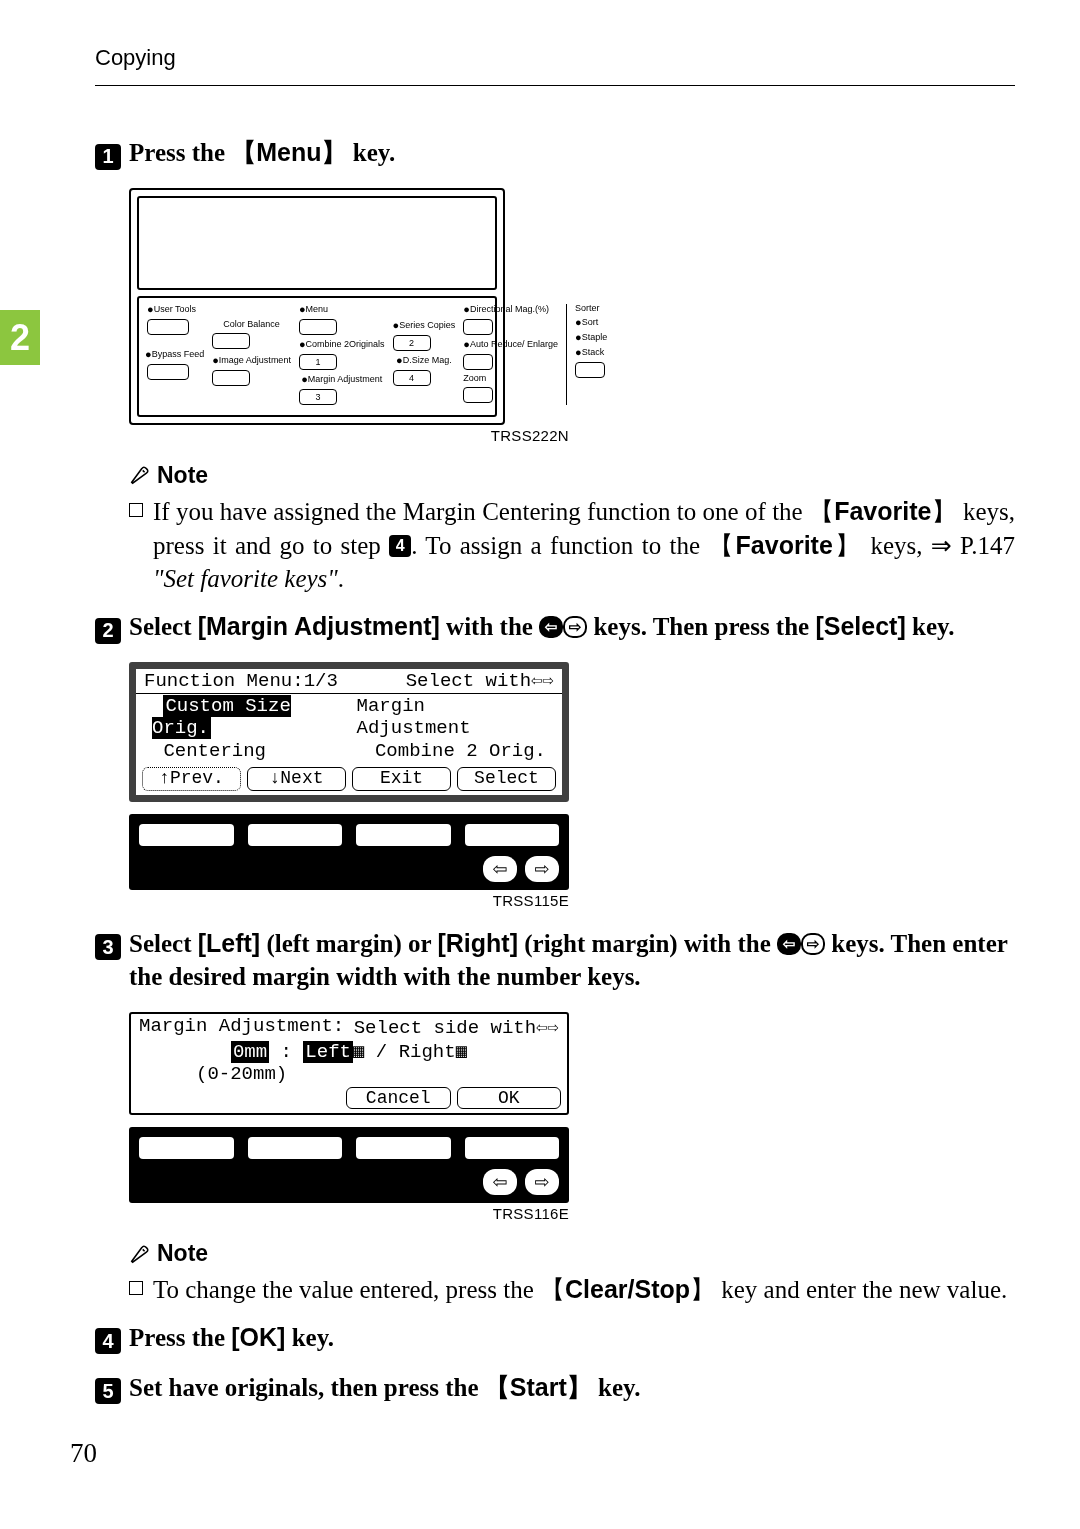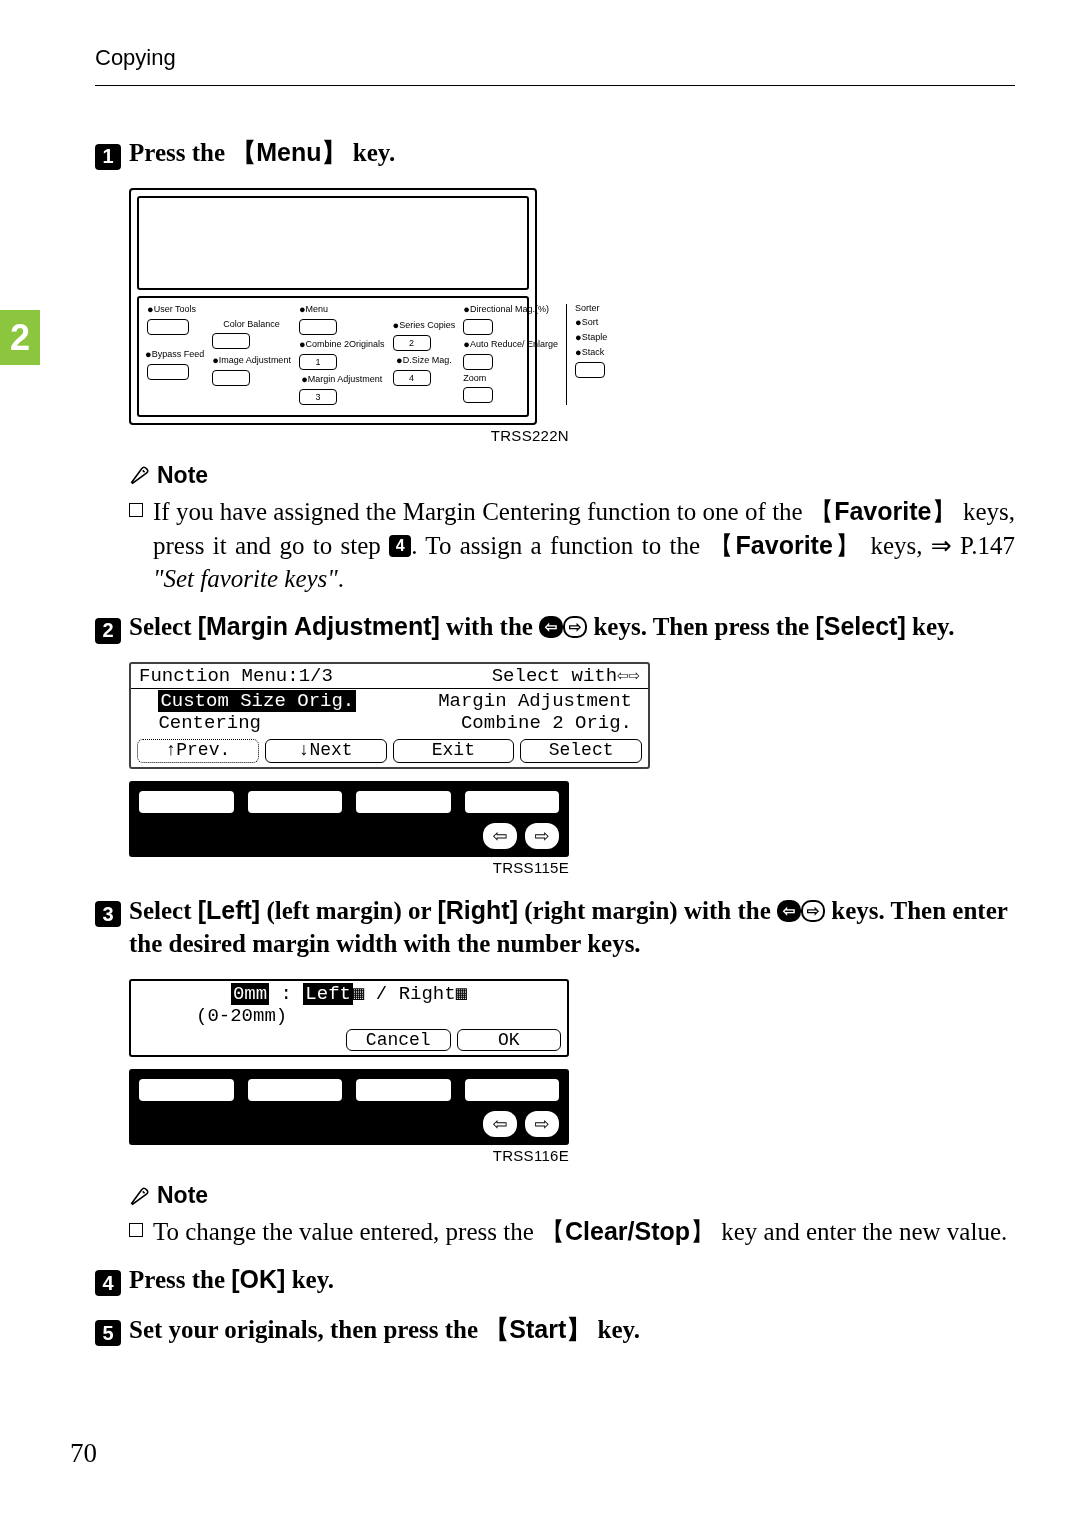--- a/index.html
+++ b/index.html
@@ -81,21 +81,21 @@
     position: relative;
     top: -2px;
   }
   .step-text { line-height: 1.35; }
   .figure-block {
     margin-left: 34px;
     margin-top: 18px;
     margin-bottom: 18px;
   }
   .control-panel {
-    width: 408px;
+    width: 376px;
     border: 2px solid #000;
     border-radius: 4px;
     padding: 6px;
     font-family: Arial, sans-serif;
     font-size: 10px;
   }
   .cp-screen {
     height: 94px;
     border: 2px solid #000;
     border-radius: 3px;
@@ -147,22 +147,22 @@
     line-height: 1.35;
     text-align: justify;
   }
   .note-bullet {
     width: 14px; height: 14px;
     border: 1.5px solid #000;
     flex-shrink: 0;
     margin-top: 8px;
   }
   .lcd {
-    width: 521px;
-    border: 2px solid #404040;
+    width: 440px;
+    border: 7px solid #404040;
     border-radius: 3px;
     font-family: "Courier New", monospace;
     font-size: 19px;
     line-height: 1.2;
   }
   .lcd-row {
     display: flex;
     justify-content: space-between;
     padding: 0 8px;
   }
@@ -370,20 +370,24 @@
       <span class="step-num">3</span>
       <span class="step-text">
         <span>Select </span><span class="sans-b">[Left]</span><span> (left margin) or </span><span class="sans-b">[Right]</span><span> (right margin) with the </span><span class="arrow-keys-inline">
             <span class="akey">⇦</span>
             <span class="akey white">⇨</span>
           </span><span> keys. Then enter the desired margin width with the number keys.</span>
       </span>
     </div>
     <div class="figure-block">
       <div class="lcd2">
+        <div class="lcd-row" style="padding-top:1px;">
+          <span>Margin Adjustment:</span>
+          <span><span>Select side with</span>⇦⇨</span>
+        </div>
         <div class="lcd-row" style="justify-content:center;">
           <span>
             <span class="lcd-sel">0mm</span><span> : </span><span class="lcd-sel">Left</span>▦<span> / </span><span>Right</span>▦
           </span>
         </div>
         <div class="lcd-row">
             <span>&nbsp;&nbsp;&nbsp;&nbsp;&nbsp;<span>(0-20mm)</span></span>
             <span></span>
           </div>
         <div class="lcd-btns" style="justify-content:flex-end;">
@@ -432,20 +436,20 @@
       <span class="step-text">
         <span>Press the </span><span class="sans-b">[OK]</span><span> key.</span>
       </span>
     </div>
   </div>
 
   <div class="step">
     <div class="step-line">
       <span class="step-num">5</span>
       <span class="step-text">
-        <span>Set your originals, then press the </span>【<span class="sans-b">Start</span>】<span> key.</span>
+        <span>Set have originals, then press the </span>【<span class="sans-b">Start</span>】<span> key.</span>
       </span>
     </div>
   </div>
 
 </div>
 
 <div class="page-num">70</div>
 
 </body></html>

